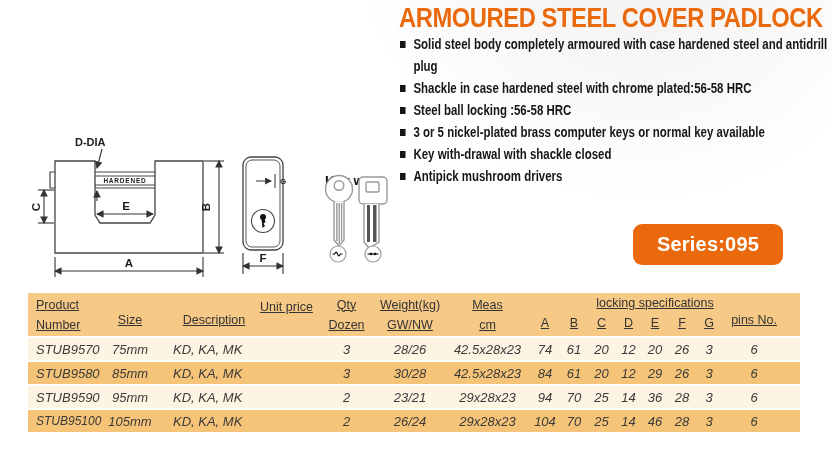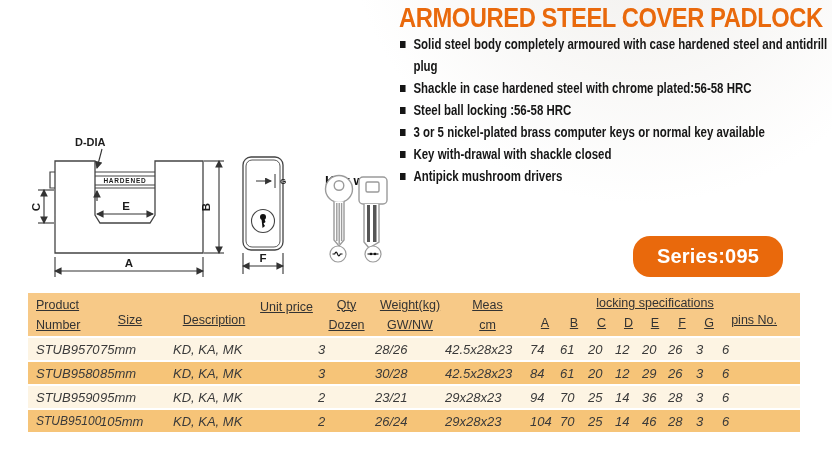--- a/index.html
+++ b/index.html
@@ -20,29 +20,29 @@
   
   .fv{position:absolute;left:30px;top:133px;}
   .sv{position:absolute;left:238px;top:149px;}
   .kv{position:absolute;left:312px;top:162px;}
   .keyways{position:absolute;left:325px;top:148px;font-size:13.5px;font-weight:bold;color:#111;margin-top:25px;}
   svg text{font-family:"Liberation Sans",sans-serif;fill:#1c1c1c;}
   .dimtxt{font-size:11.5px;font-weight:bold;}
   .lbl{font-size:11px;font-weight:bold;}
 
   
-  .series-badge{position:absolute;left:633px;top:236px;width:150px;height:41px;
-    background:#E9690C;border-radius:17px;color:#fff;font-size:20px;font-weight:bold;
+  .series-badge{position:absolute;left:633px;top:224px;width:150px;height:41px;
+    background:#E9690C;border-radius:9px;color:#fff;font-size:20px;font-weight:bold;
     display:flex;align-items:center;justify-content:center;letter-spacing:0.2px;}
 
   
   .spec-table{position:absolute;left:28px;top:293px;width:772px;
     border-collapse:collapse;table-layout:fixed;font-size:12.5px;color:#333;}
   .spec-table th{font-weight:normal;background:#F7C987;white-space:pre-line;line-height:20px;text-align:center;padding:0;text-decoration:underline;}
-  .spec-table td{background:#FDF4E3;padding:0;font-size:13px;color:#3a3a3a;}
+  .spec-table td{background:#FDF4E3;text-align:center;padding:0;font-size:13px;color:#3a3a3a;}
   .spec-table tr.h1{height:18px;}
   .spec-table tr.h2{height:15px;}
   .spec-table tbody tr{height:24px;font-style:italic;}
   .spec-table tbody tr:nth-child(even) td{background:#F6C478;}
   .spec-table th.rs, .spec-table tr.h2 th, .spec-table td{border-bottom:2px solid #fff;}
   .spec-table th.det{border-bottom:0;padding-left:58px;}
   .spec-table th.product,.spec-table td.product{text-align:left;padding-left:8px;}
   .spec-table th.desc,.spec-table td.desc{text-align:left;padding-left:13px;}
   .spec-table th.vbottom{vertical-align:bottom;padding-bottom:6px;text-align:center;}
   .spec-table th.vtop{vertical-align:top;padding-top:4px;}

